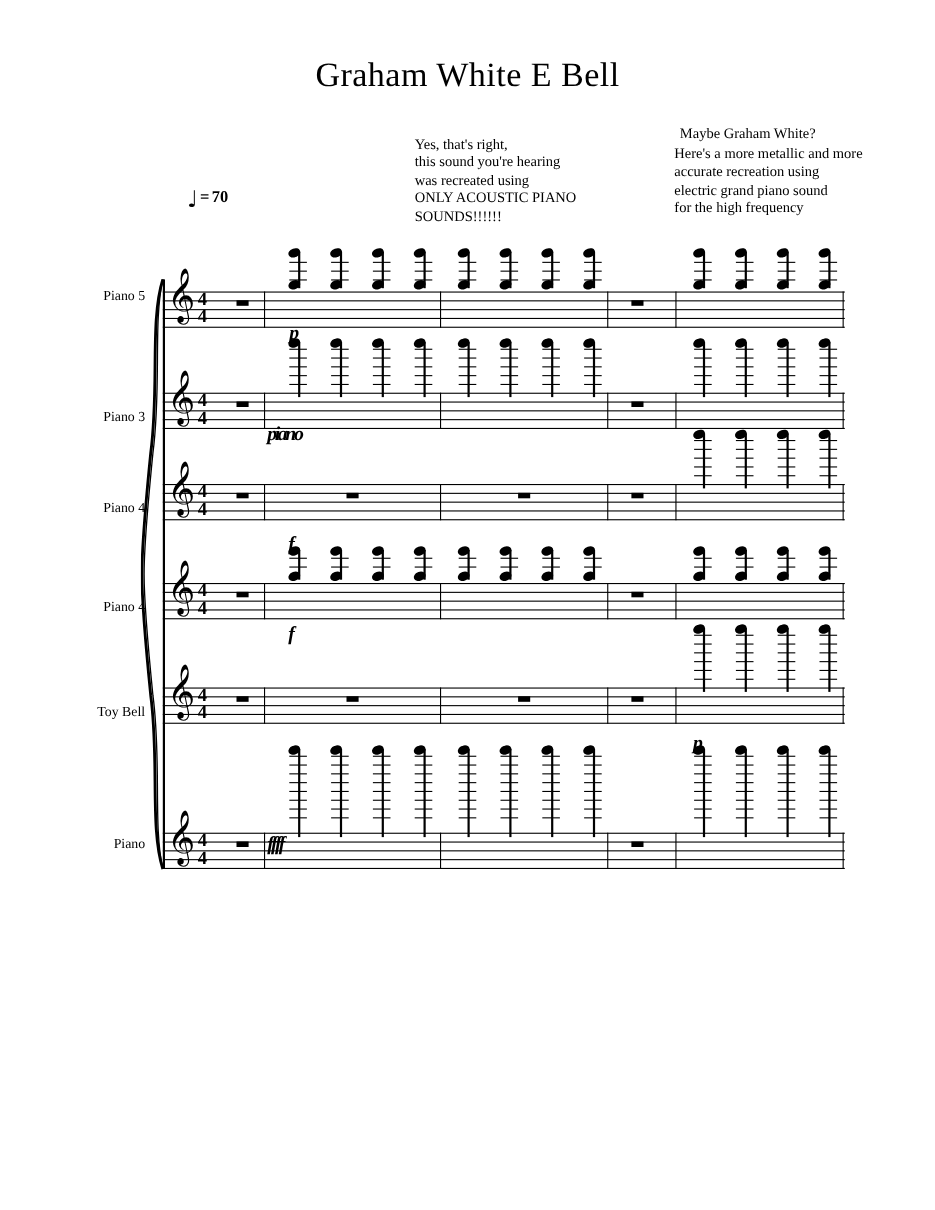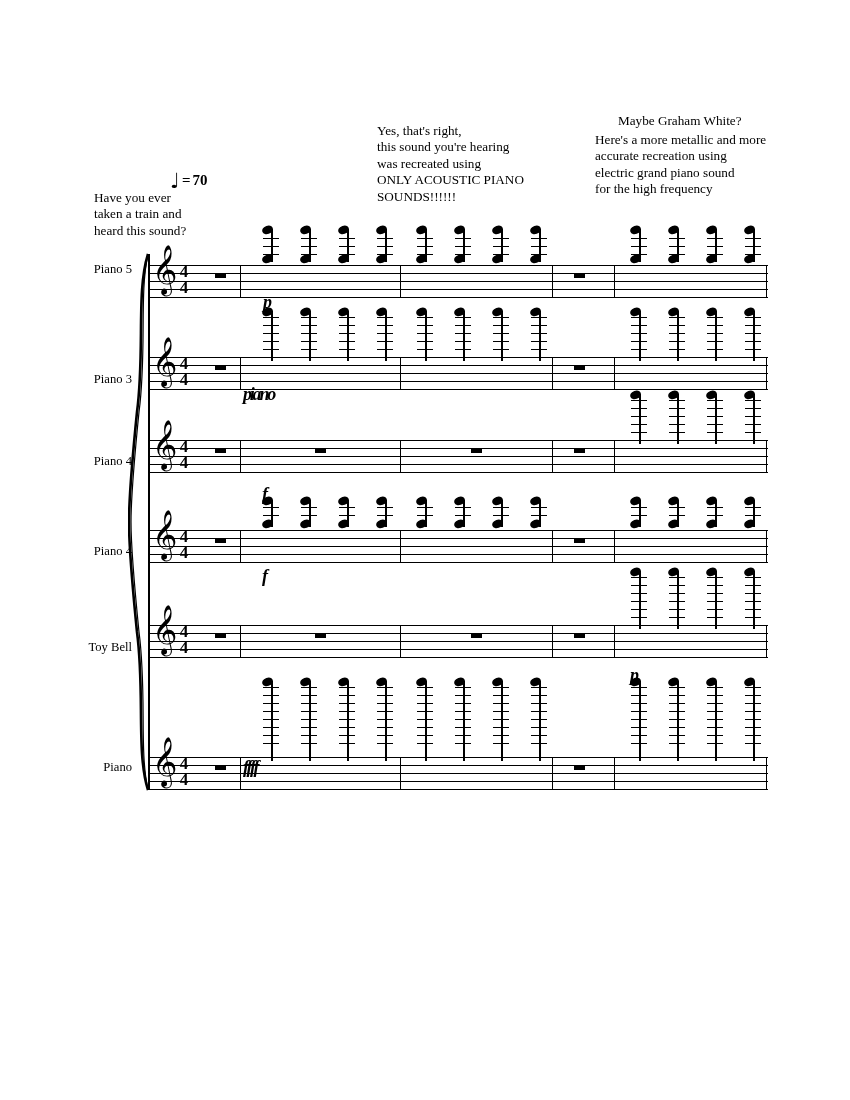--- a/index.html
+++ b/index.html
@@ -9,21 +9,21 @@
 
   
   .title{position:absolute;left:0;top:50px;width:850px;text-align:center;
          font-size:31px;font-weight:400;letter-spacing:.4px;}
 
   
   .anno{position:absolute;font-size:13.2px;line-height:16.4px;white-space:pre-line;}
   #anno-left{left:94px;top:190px;}
   #anno-mid{left:377px;top:123px;}
   #anno-right-head{left:618px;top:113px;}
-  #anno-right{left:595px;top:132px;font-family:Liberation Serif, serif;}
+  #anno-right{left:613px;top:132px;font-family:Liberation Serif, serif;}
 
   
   .tempo{position:absolute;left:170px;top:172px;font-size:15px;font-weight:bold;
          display:flex;align-items:center;gap:2px;}
   .tempo .qnote{font-size:21px;line-height:15px;position:relative;top:1px;
                 font-family:"DejaVu Sans",sans-serif;}
   .tempo .eq{font-size:15px;font-weight:bold;}
 
   
   .inst{position:absolute;font-size:12.6px;text-align:right;width:110px;left:22px;}
@@ -61,30 +61,28 @@
 
   
   .dyn{position:absolute;font-family:"Liberation Serif",serif;font-style:italic;
        font-weight:bold;font-size:18px;letter-spacing:-2.2px;}
 </style>
 </head>
 <body>
 
 <div class="sheet">
 
+  <div class="title">Graham White E Bell</div>
 
   <div class="tempo">
     <span class="qnote">♩</span>
     <span class="eq">=</span>
     <span class="eq">70</span>
   </div>
 
-  <div class="anno" id="anno-left">Have you ever
-taken a train and
-heard this sound?</div>
   <div class="anno" id="anno-mid">Yes, that's right,
 this sound you're hearing
 was recreated using
 ONLY ACOUSTIC PIANO
 SOUNDS!!!!!!</div>
   <div class="anno" id="anno-right-head">Maybe Graham White?</div>
   <div class="anno" id="anno-right">Here's a more metallic and more
 accurate recreation using
 electric grand piano sound
 for the high frequency</div>

